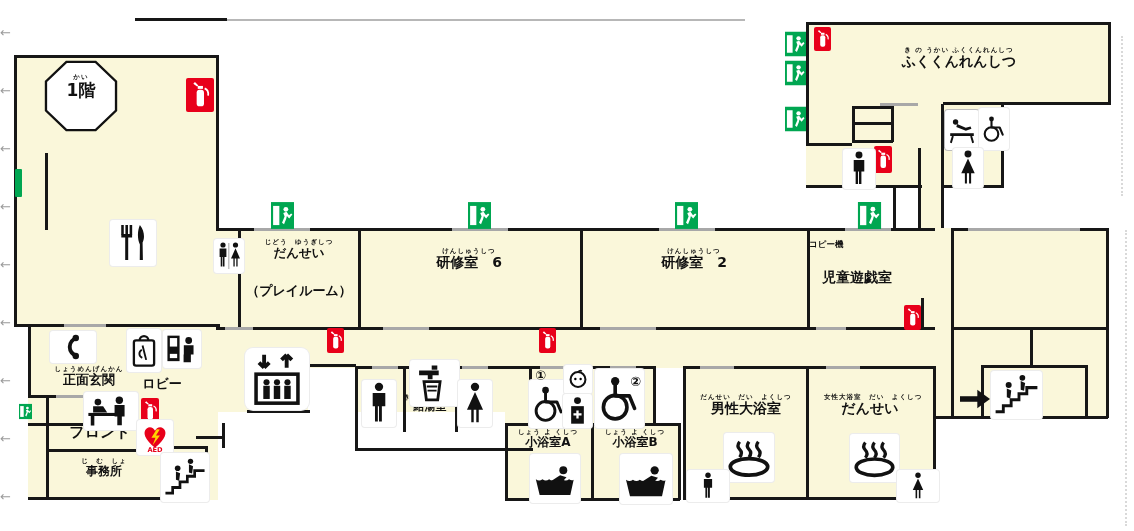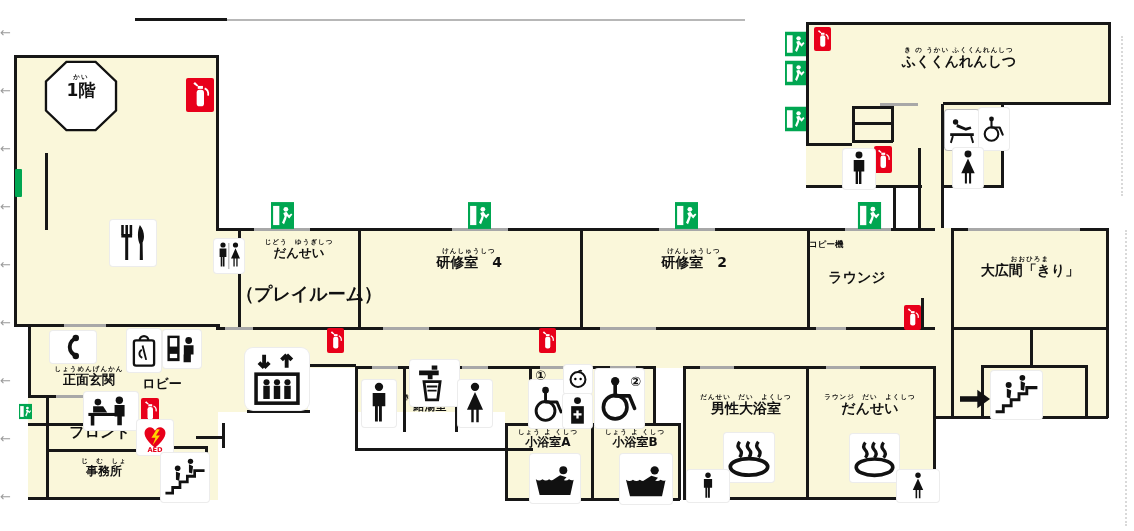--- a/index.html
+++ b/index.html
@@ -158,46 +158,42 @@
   <div class="lbl" style="left:44px;top:74px;width:74px">
     <span class="fg">かい</span>
     <span class="tx" style="font-size:17px">1階</span>
   </div>
 
 
   <div class="lbl" style="left:242px;top:239px;width:114px;font-size:12.5px">
     <span class="fg">じどう　ゆうぎしつ</span>
     <span class="tx">だんせい</span>
     </div>
-  <div class="lbl" style="left:236px;top:284px;width:126px;font-size:18px">
+  <div class="lbl" style="left:236px;top:284px;width:126px;font-size:13px">
     <span class="tx">（プレイルーム）</span>
     </div>
 
   <div class="lbl" style="left:404px;top:248px;width:130px;font-size:14px">
     <span class="fg">けんしゅうしつ</span>
-    <span class="tx">研修室　4</span>
+    <span class="tx">研修室　6</span>
     </div>
 
   <div class="lbl" style="left:629px;top:248px;width:130px;font-size:14px">
     <span class="fg">けんしゅうしつ</span>
     <span class="tx">研修室　2</span>
     </div>
 
   <div class="lbl" style="left:809px;top:240px;width:46px;font-size:8.5px;font-weight:bold;text-align:left">
     <span class="tx">コピー機</span>
     </div>
 
   <div class="lbl" style="left:817px;top:270px;width:80px;font-size:14px">
-    <span class="tx">ラウンジ</span>
-    </div>
-
-  <div class="lbl" style="left:968px;top:256px;width:124px;font-size:14px">
-    <span class="fg">おおひろま</span>
-    <span class="tx">大広間「きり」</span>
-    </div>
+    <span class="tx">児童遊戯室</span>
+    </div>
+
 
   <div class="lbl" style="left:894px;top:47px;width:130px;font-size:14px">
     <span class="fg">き の うかい ふくくんれんしつ</span>
     <span class="tx">ふくくんれんしつ</span>
     </div>
 
   <div class="lbl" style="left:48px;top:366px;width:82px;font-size:13px">
     <span class="fg">しょうめんげんかん</span>
     <span class="tx">正面玄関</span>
     </div>
@@ -229,21 +225,21 @@
     <span class="fg">しょう よ くしつ</span>
     <span class="tx">小浴室B</span>
     </div>
 
   <div class="lbl" style="left:700px;top:394px;width:92px;font-size:14px">
     <span class="fg">だんせい　だい　よくしつ</span>
     <span class="tx">男性大浴室</span>
     </div>
 
   <div class="lbl" style="left:824px;top:394px;width:92px;font-size:14px">
-    <span class="fg">ラウンジ　だい　よくしつ</span>
+    <span class="fg">女性大浴室　だい　よくしつ</span>
     <span class="tx">だんせい</span>
     </div>
 
   <span class="ic" style="left:271px;top:202px;width:23px;height:27px">
       <svg viewBox="0 0 24 28">
         <rect width="24" height="28" fill="#00a651"></rect>
         <rect x="2.2" y="4" width="6.5" height="20" fill="#fff"></rect>
         <circle cx="15.5" cy="7.5" r="2.5" fill="#fff"></circle>
         <path d="M11.5 21.5 L14.2 15 L12.8 11.5 L16.2 10.2 L18.8 13.8 L21 11.8 L22.3 13 L19 17 L16.6 14.6 L15.8 17.6 L13.6 23 Z" fill="#fff"></path>
       </svg>

